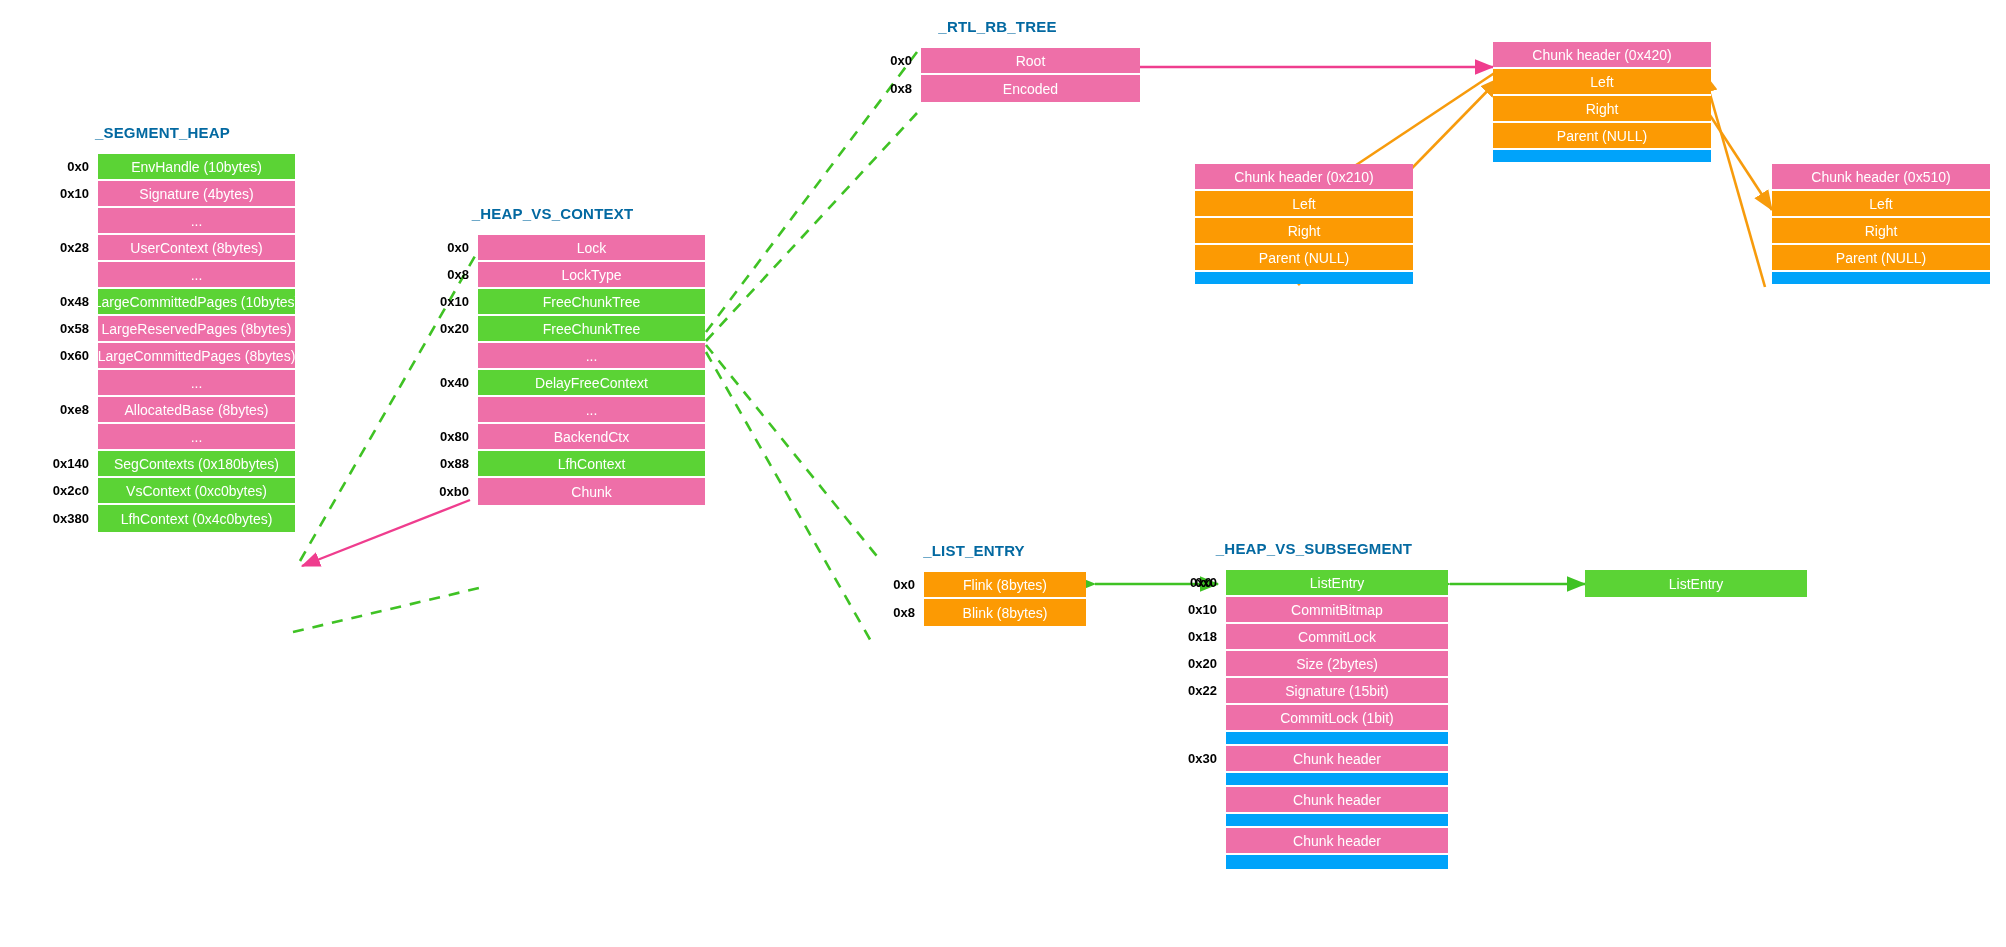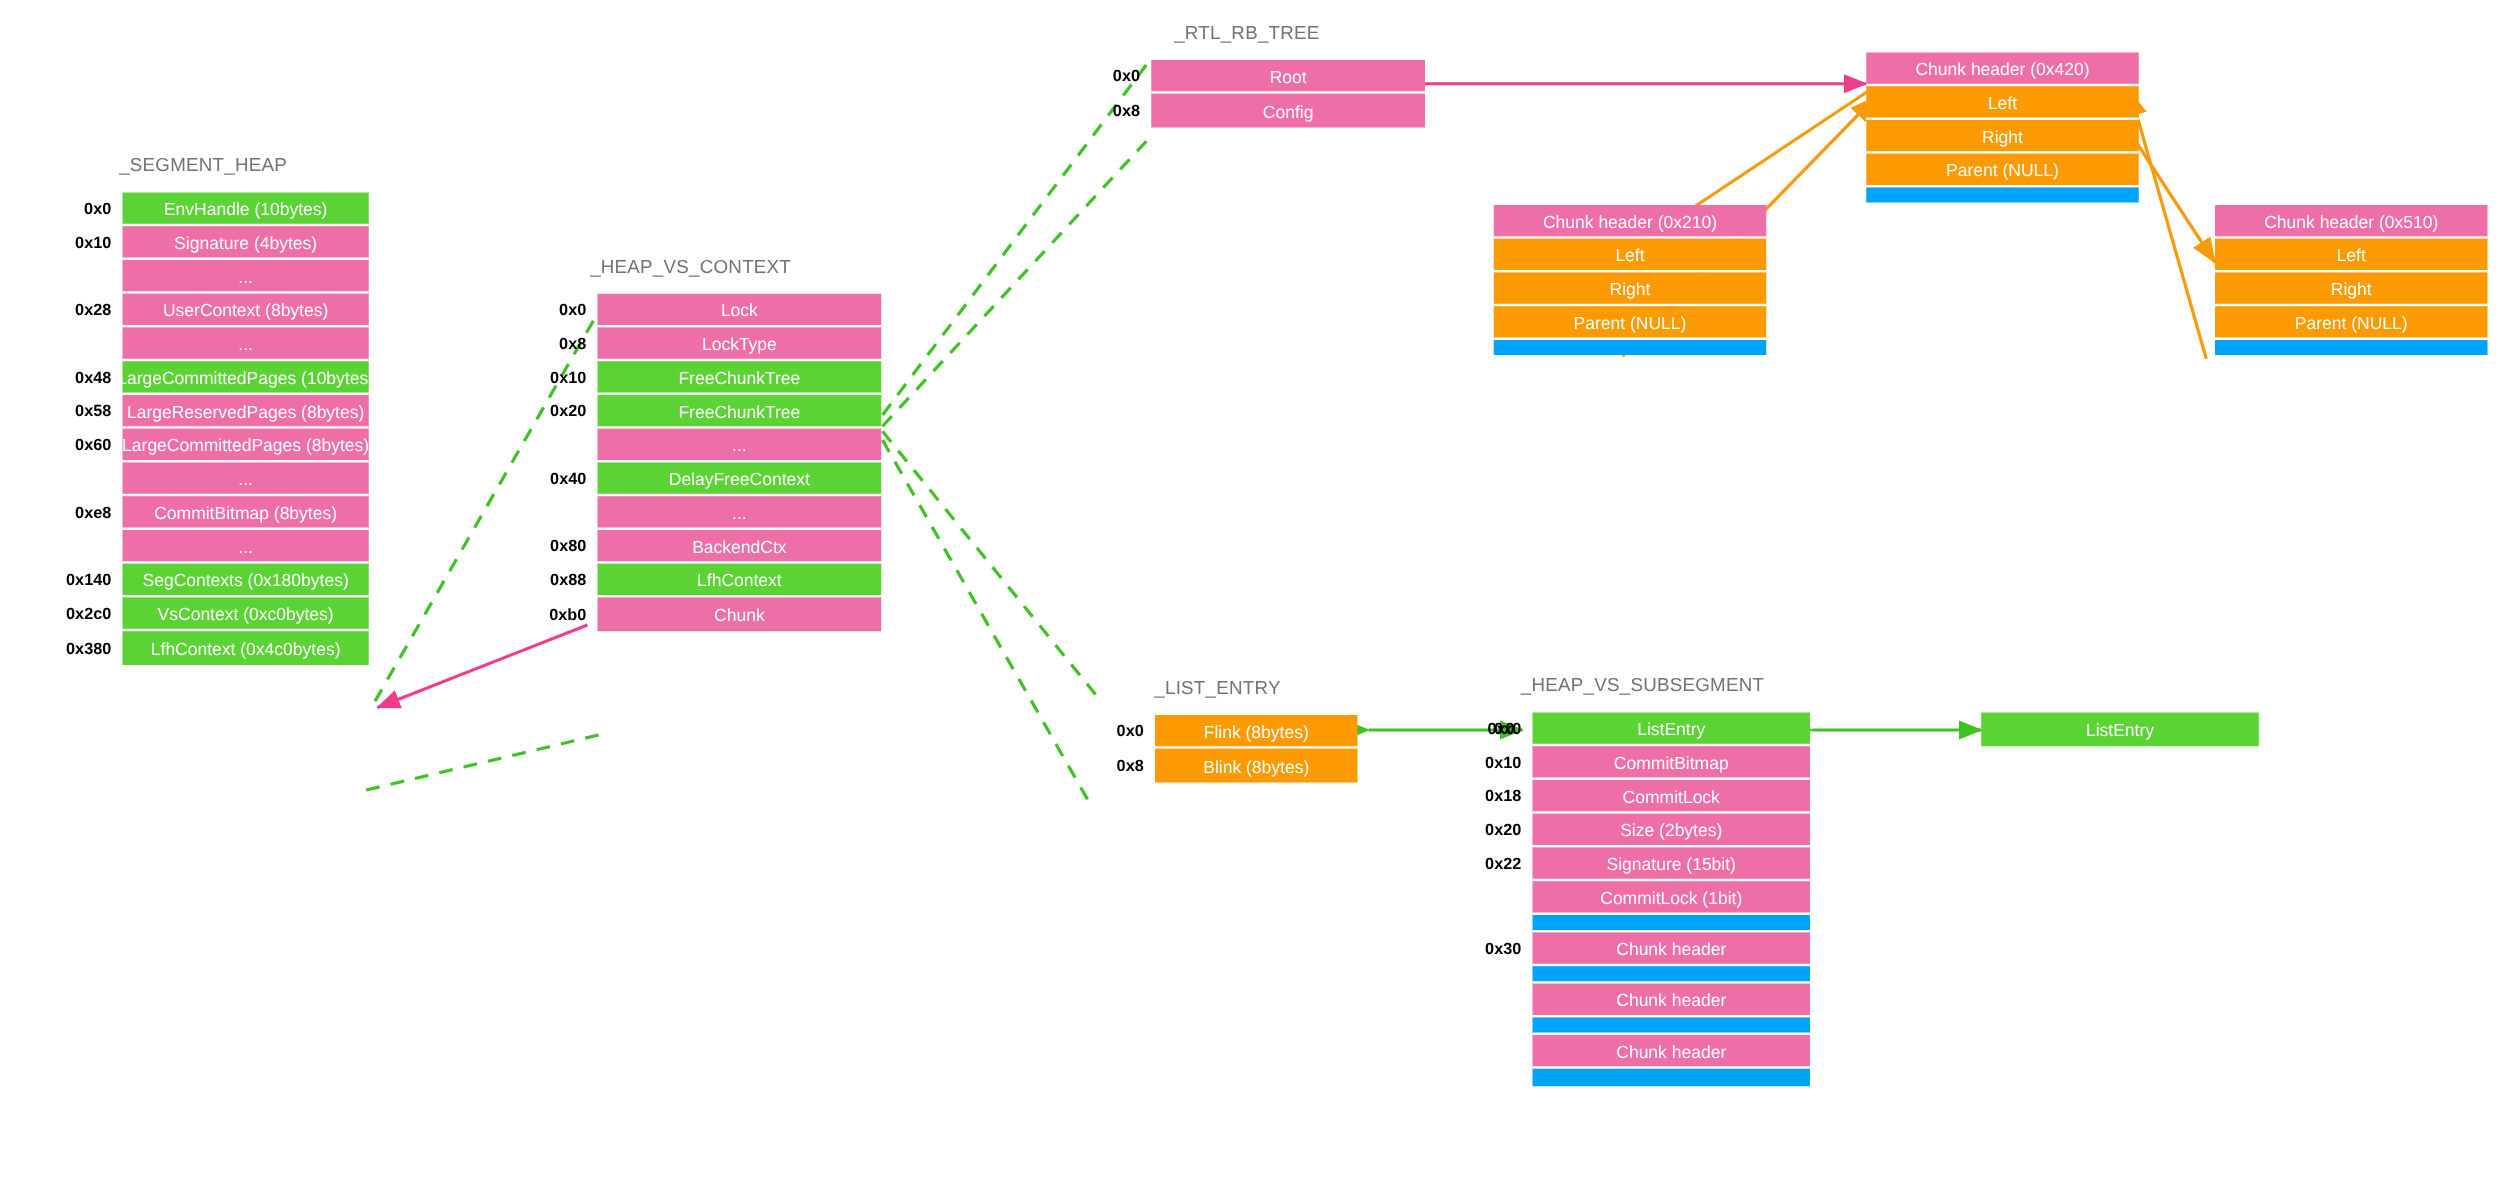--- a/index.html
+++ b/index.html
@@ -6,21 +6,21 @@
   body{
     width:2006px;height:947px;position:relative;overflow:hidden;
     font-family:"Liberation Sans", sans-serif;
   }
   .canvas{position:absolute;left:0;top:0;width:2006px;height:947px;}
   svg.links{position:absolute;left:0;top:0;width:2006px;height:947px;pointer-events:none;}
 
   .struct{position:absolute;}
   .struct-title{
     position:absolute;top:0;left:0;width:100%;
-    text-align:center;font-weight:normal;font-size:15px;color:#737373;
+    text-align:center;font-weight:bold;font-size:15px;color:#0369a1;
     letter-spacing:.2px;white-space:nowrap;
   }
   .rows{position:absolute;left:0;}
   .row{
     position:relative;box-sizing:border-box;
     color:#ffffff;font-size:14px;
     display:flex;align-items:center;justify-content:center;
     border-bottom:2px solid #ffffff;
     white-space:nowrap;
   }
@@ -114,21 +114,21 @@
           <span class="off">0x58</span>
         </div>
         <div class="row pink" style="height: 27px;">
           <span>LargeCommittedPages (8bytes)</span>
           <span class="off">0x60</span>
         </div>
         <div class="row pink" style="height: 27px;">
           <span>...</span>
         </div>
         <div class="row pink" style="height: 27px;">
-          <span>CommitBitmap (8bytes)</span>
+          <span>AllocatedBase (8bytes)</span>
           <span class="off">0xe8</span>
         </div>
         <div class="row pink" style="height: 27px;">
           <span>...</span>
         </div>
         <div class="row green" style="height: 27px;">
           <span>SegContexts (0x180bytes)</span>
           <span class="off">0x140</span>
         </div>
         <div class="row green" style="height: 27px;">
@@ -187,21 +187,21 @@
   </div>
 
   <div class="struct" style="left:855px;top:18px;width:285px;">
     <div class="struct-title">_RTL_RB_TREE</div>
     <div class="rows" id="rows-rtl-rb-tree" style="left:66px;top:30px;width:219px;">
         <div class="row pink" style="height: 27px;">
           <span>Root</span>
           <span class="off">0x0</span>
         </div>
         <div class="row pink" style="height: 27px;">
-          <span>Config</span>
+          <span>Encoded</span>
           <span class="off">0x8</span>
         </div>
       </div>
   </div>
 
   <div class="struct" style="left:1493px;top:14px;width:218px;">
     <div class="rows" id="rows-tree-node-root" style="left:0;top:0;width:218px;">
         <div class="row pink" style="height: 27px; margin-top: 28px;">
           <span>Chunk header (0x420)</span>
         </div>

